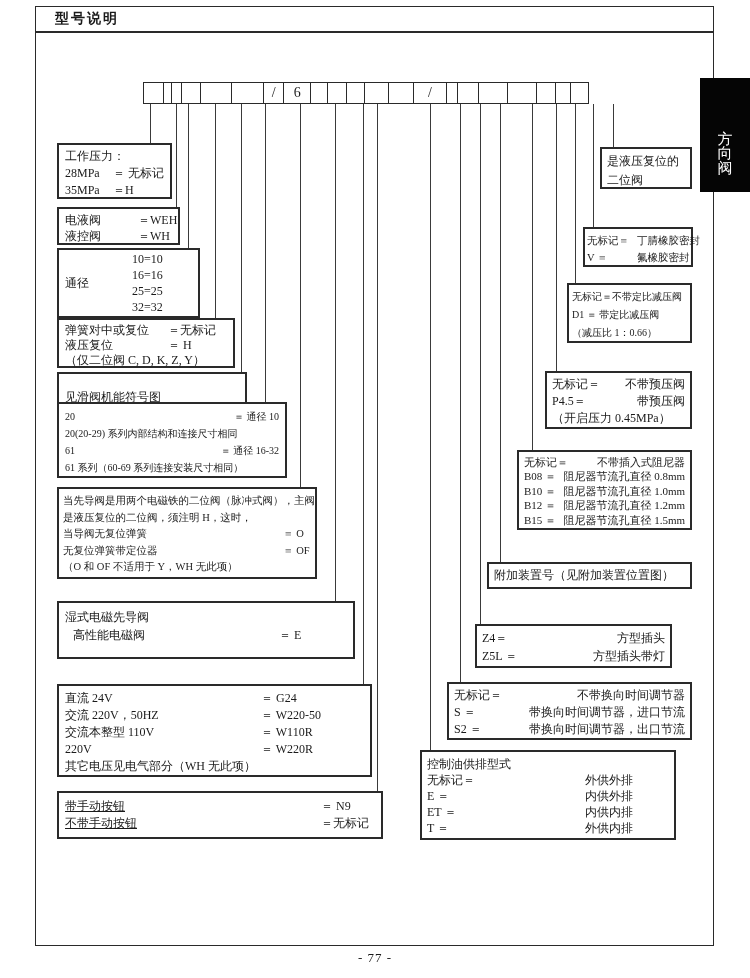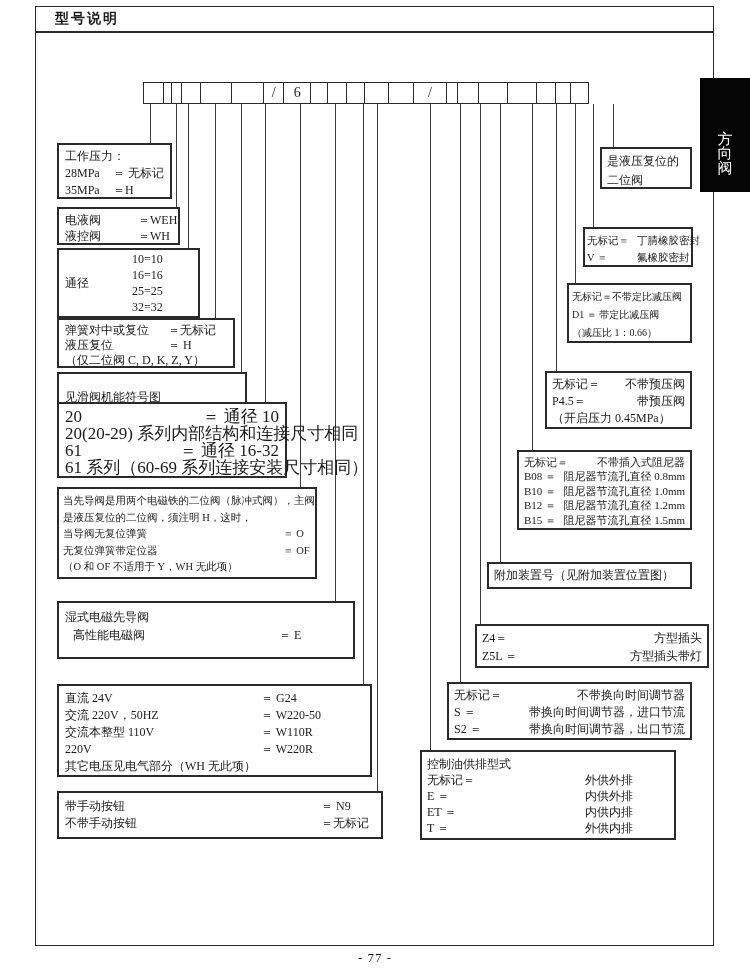--- a/index.html
+++ b/index.html
@@ -19,21 +19,21 @@
   .vl{position:absolute;width:1.4px;background:#3a3a3a;}
   .box{position:absolute;box-sizing:border-box;border:2px solid #2a2a2a;background:#fff;
         font-size:12px;padding:4px 6px;}
   .ln{white-space:nowrap;}
   .lv{display:flex;}
   .lb{flex:none;}
   .wrap .ln{white-space:normal;}
   .sb .lv{justify-content:space-between;}
   .c48 .lb{width:48px;} .c73 .lb{width:73px;} .c103 .lb{width:103px;}
   .c196 .lb{width:196px;} .c206 .lb{width:206px;margin-left:8px;} .c220 .lb{width:220px;}
-  .c256 .lb{width:256px;} .c50 .lb{width:50px;}
+  .c256 .lb{width:256px;text-decoration:underline;} .c50 .lb{width:50px;}
   .vpad .val{margin-right:36px;}
   .page-num{position:absolute;left:0;right:0;top:950px;text-align:center;font-size:13px;letter-spacing:1px;}
 </style>
 </head>
 <body>
 
 <div class="page">
   <div class="page-border"></div>
   <div class="doc-title">型号说明</div>
   <div class="header-rule"></div>
@@ -125,21 +125,21 @@
         <span class="lb">液压复位</span>
         <span class="val">＝ H</span>
       </div>
     <div class="ln"><span>（仅二位阀 C, D, K, Z, Y）</span></div>
   </div>
 
   <div class="box" style="left:57px;top:372px;width:190px;height:26px;line-height:17px;padding:15px 6px">
     <div class="ln"><span>见滑阀机能符号图</span></div>
   </div>
 
-  <div class="box sb" style="left:57px;top:402px;width:230px;height:76px;line-height:17px;padding:4px 6px;font-size:17px">
+  <div class="box sb" style="left:57px;top:402px;width:230px;height:76px;line-height:17px;padding:4px 6px;font-size:10px">
     <div class="ln lv">
         <span class="lb">20</span>
         <span class="val">＝ 通径 10</span>
       </div>
     <div class="ln"><span>20(20-29) 系列内部结构和连接尺寸相同</span></div>
     <div class="ln lv">
         <span class="lb">61</span>
         <span class="val">＝ 通径 16-32</span>
       </div>
     <div class="ln"><span>61 系列（60-69 系列连接安装尺寸相同）</span></div>
@@ -251,21 +251,21 @@
     <div class="ln lv">
         <span class="lb">B15 ＝</span>
         <span class="val">阻尼器节流孔直径 1.5mm</span>
       </div>
   </div>
 
   <div class="box" style="left:487px;top:562px;width:205px;height:27px;line-height:19px;padding:2px 5px">
     <div class="ln"><span>附加装置号（见附加装置位置图）</span></div>
   </div>
 
-  <div class="box sb" style="left:475px;top:624px;width:234px;height:44px;line-height:18px;padding:3px 5px">
+  <div class="box sb" style="left:475px;top:624px;width:197px;height:44px;line-height:18px;padding:3px 5px">
     <div class="ln lv">
         <span class="lb">Z4＝</span>
         <span class="val">方型插头</span>
       </div>
     <div class="ln lv">
         <span class="lb">Z5L ＝</span>
         <span class="val">方型插头带灯</span>
       </div>
   </div>
 

